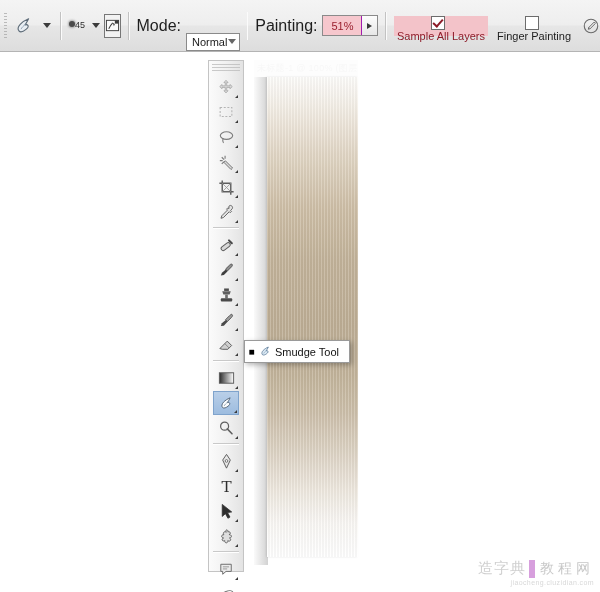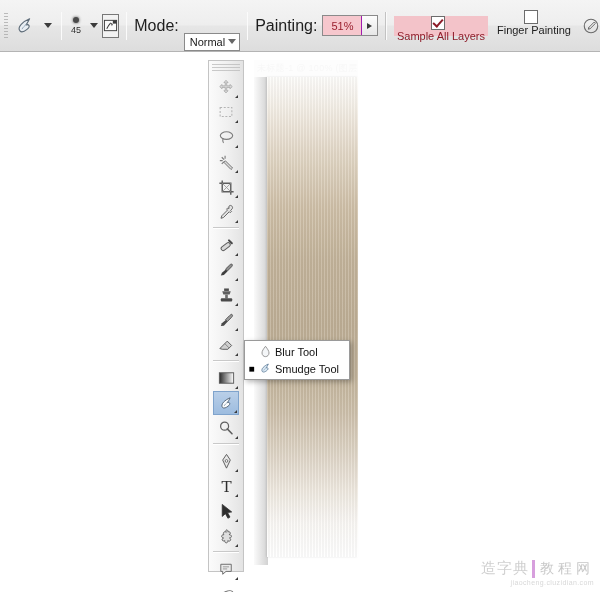--- a/index.html
+++ b/index.html
@@ -51,21 +51,21 @@
   .tool-chip .glyph { width: 24px; height: 24px; display:block; }
   .caret {
     width: 0; height: 0;
     border-left: 4px solid transparent;
     border-right: 4px solid transparent;
     border-top: 5px solid #3c3c3c;
     margin-left: 7px;
   }
   .brush-preset {
     display: flex;
-    flex-direction: column;
+    flex-direction: row;
     align-items: center;
     justify-content: center;
     width: 26px;
     height: 30px;
     line-height: 1;
   }
   .brush-dot {
     width: 6px; height: 6px;
     border-radius: 50%;
     background: #4a4a4a;
@@ -333,21 +333,21 @@
     font-family: "DejaVu Sans", sans-serif;
     font-size: 15px;
     color: #8e8e8e;
     letter-spacing: 1px;
   }
   #wm-right {
     font-family: "DejaVu Sans", sans-serif;
     font-size: 14px;
     color: #7a7a7a;
     letter-spacing: 4px;
-    border-left: 3px solid #a21caf;
+    border-left: 6px solid #a21caf;
     padding-left: 5px;
   }
   #wm-url {
     font-size: 7px;
     color: #a2a2a2;
     letter-spacing: .4px;
     margin-top: 1px;
     text-align: right;
   }
 </style>
@@ -401,21 +401,21 @@
     </span>
   </div>
 
   <div class="ob-sep"></div>
 
   <div class="chk-group highlight">
     <span class="chk-box checked"></span>
     <span class="chk-label">Sample All Layers</span>
   </div>
 
-  <div class="chk-group" style="margin-left:6px;justify-content:flex-end;">
+  <div class="chk-group" style="margin-left:6px;">
     <span class="chk-box"></span>
     <span class="chk-label">Finger Painting</span>
   </div>
 
   <div class="airbrush-btn">
     <svg width="18" height="18" viewBox="0 0 20 20">
       <circle cx="10" cy="10" r="7.5" fill="none" stroke="#6a6a6a" stroke-width="1.2"></circle>
       <path d="M13.6 5.6l1.4 1.4-6 6-2 .6.6-2z" fill="#f2f2f2" stroke="#5a5a5a" stroke-width="1"></path>
       <path d="M7.6 11.6l.9.9" stroke="#5a5a5a" stroke-width=".9"></path>
     </svg>
@@ -600,29 +600,20 @@
         <ellipse cx="10" cy="10" rx="7" ry="3.2" fill="none" stroke="#6e6e6e" stroke-width="1.1" transform="rotate(-22 10 10)"></ellipse>
         <circle cx="10" cy="10" r="2" fill="#d6d6d6" stroke="#5d5d5d" stroke-width=".9"></circle>
       </svg>
 
     </div>
 
   </div>
 
   <div id="tool-flyout">
 
-    <div class="flyout-item">
-      <span class="bullet"></span>
-      <span class="ficon">
-        <svg width="13" height="14" viewBox="0 0 14 16">
-          <path d="M7 1.5c2.3 3 4 5.3 4 7.6 0 2.4-1.8 4.2-4 4.2S3 11.5 3 9.1c0-2.3 1.7-4.6 4-7.6z" fill="#f4f6f8" stroke="#8a8a8a" stroke-width="1"></path>
-        </svg>
-      </span>
-      <span>Blur Tool</span>
-    </div>
 
 
     <div class="flyout-item active">
       <span class="bullet">■</span>
       <span class="ficon">
         <svg width="15" height="15" viewBox="0 0 24 24">
           <path d="M7 17c-1.4-1.6-1-4.2 1.2-6.6 2-2.2 5.2-4.3 8.4-5.6-1.3 2.6-2.3 4.4-3.5 6.1 1.2-.4 2.3-.3 2.8.5.7 1.1-.2 2.7-1.9 4C11.9 17.1 8.6 18.7 7 17z" fill="#e3edf5" stroke="#5b7governing" stroke-width="0"></path>
           <path d="M7 17c-1.4-1.6-1-4.2 1.2-6.6 2-2.2 5.2-4.3 8.4-5.6-1.3 2.6-2.3 4.4-3.5 6.1 1.2-.4 2.3-.3 2.8.5.7 1.1-.2 2.7-1.9 4C11.9 17.1 8.6 18.7 7 17z" fill="#dce9f3" stroke="#4d6madrid" stroke-width="0"></path>
           <path d="M7 17c-1.4-1.6-1-4.2 1.2-6.6 2-2.2 5.2-4.3 8.4-5.6-1.3 2.6-2.3 4.4-3.5 6.1 1.2-.4 2.3-.3 2.8.5.7 1.1-.2 2.7-1.9 4C11.9 17.1 8.6 18.7 7 17z" fill="none" stroke="#5a7governing" stroke-width="0"></path>
           <path d="M7 17c-1.4-1.6-1-4.2 1.2-6.6 2-2.2 5.2-4.3 8.4-5.6-1.3 2.6-2.3 4.4-3.5 6.1 1.2-.4 2.3-.3 2.8.5.7 1.1-.2 2.7-1.9 4C11.9 17.1 8.6 18.7 7 17z" fill="none" stroke="#496b8a" stroke-width="1.1" stroke-linejoin="round"></path>

